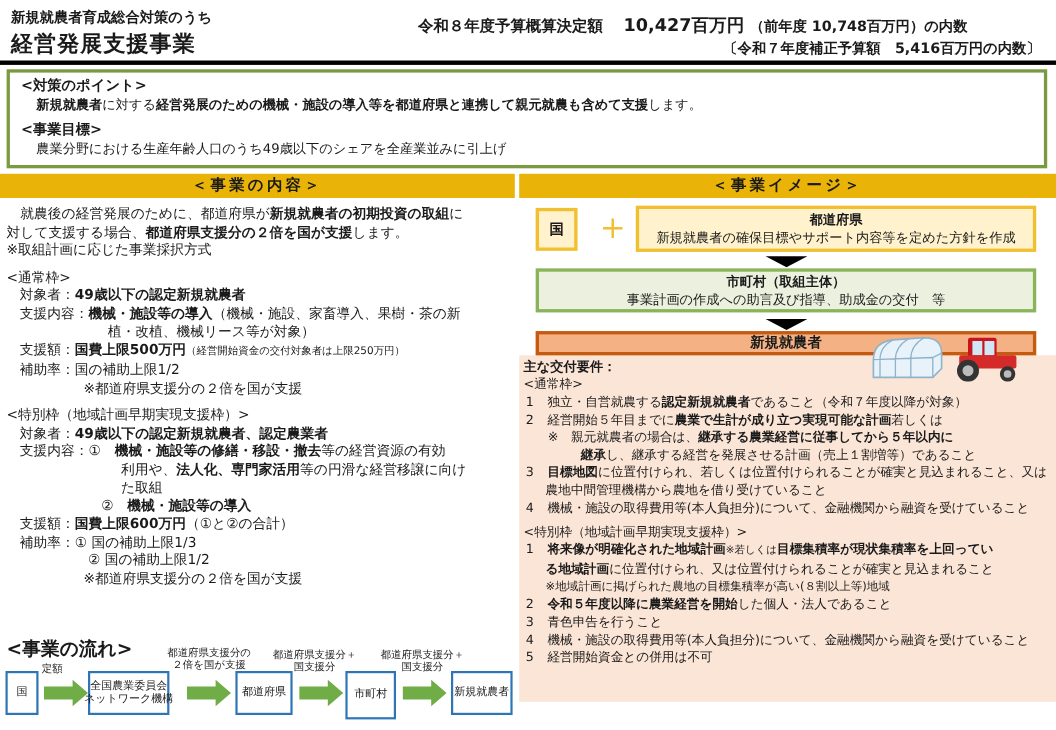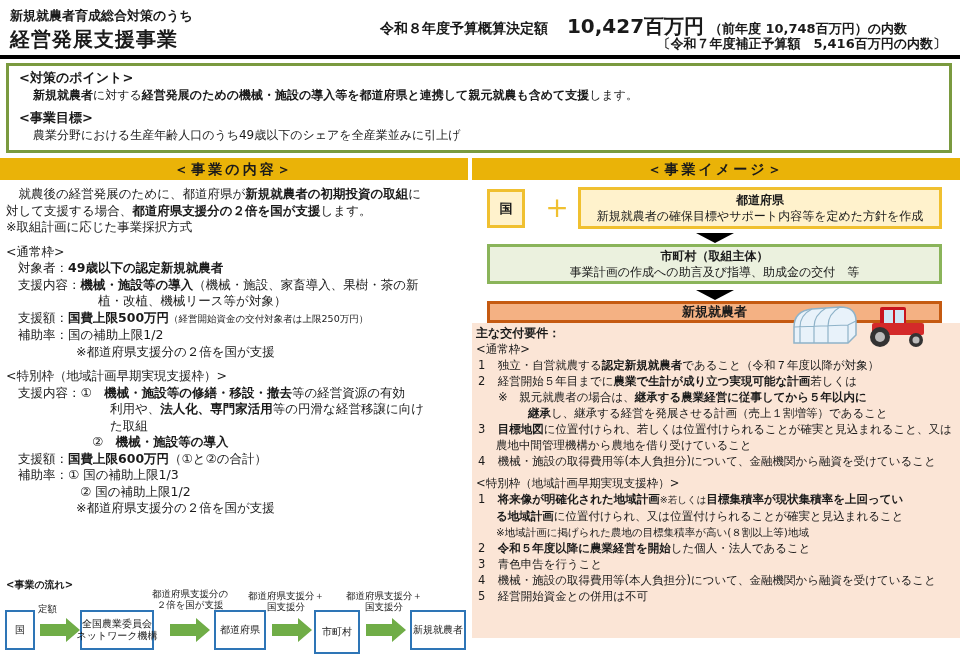--- a/index.html
+++ b/index.html
@@ -4,21 +4,21 @@
 <style>
   * { box-sizing: border-box; margin: 0; padding: 0; }
   body { width: 960px; height: 664px; background: #ffffff; font-family: "DejaVu Sans", "Liberation Sans", sans-serif; color: #1a1a1a; position: relative; overflow: hidden; }
   .abs { position: absolute; }
   b, .b { font-weight: bold; }
 
   
   .hdr-sub { left: 10px; top: 7px; font-size: 13px; font-weight: bold; }
   .hdr-title { left: 10px; top: 26px; font-size: 20px; font-weight: bold; letter-spacing: 1px; }
   .hdr-budget { left: 380px; top: 13px; font-size: 14px; font-weight: bold; white-space: nowrap; }
-  .hdr-budget .big { font-size: 20px; }
+  .hdr-budget .big { font-size: 16px; }
   .hdr-budget .small { font-size: 13px; }
   .hdr-supp { right: 14px; top: 35px; font-size: 13px; font-weight: bold; white-space: nowrap; }
   .hdr-rule { left: 0; top: 55px; width: 960px; height: 4px; background: #000; }
 
   
   .points { left: 6px; top: 63px; width: 946px; height: 90px; border: 3px solid #7a9a3f; border-radius: 0; padding: 3px 10px; }
   .points .lbl { font-size: 13px; font-weight: bold; }
   .points .txt { font-size: 12px; padding-left: 14px; margin-bottom: 5px; white-space: nowrap; }
 
   
@@ -29,21 +29,21 @@
   
   .lcol { left: 6px; top: 186px; width: 460px; font-size: 12.5px; line-height: 16.5px; }
   .lcol p { white-space: nowrap; }
   .ind1 { padding-left: 12px; }
   .ind2b { padding-left: 92px; }
   .ind3 { padding-left: 120px; }
   .tiny { font-size: 9.5px; font-weight: normal; }
   .gap { height: 8px; }
 
   
-  .flow-title { left: 6px; top: 578px; font-size: 10px; font-weight: bold; }
+  .flow-title { left: 6px; top: 578px; font-size: 17px; font-weight: bold; }
   .fbox { border: 2px solid #2e75b6; background: #fff; font-size: 10px; text-align: center; display: flex; align-items: center; justify-content: center; line-height: 12px; }
   .farrow { width: 40px; height: 24px; }
   .flbl { font-size: 9.5px; text-align: center; line-height: 11px; white-space: nowrap; }
 
   
   .box-kuni { left: 487px; top: 189px; width: 38px; height: 39px; border: 3px solid #f0c030; background: #fff2cc; font-size: 13px; font-weight: bold; display: flex; align-items: center; justify-content: center; }
   .plus { left: 540px; top: 186px; font-size: 34px; color: #f0c030; font-weight: 300; line-height: 40px; }
   .box-pref { left: 578px; top: 187px; width: 364px; height: 42px; border: 3px solid #f0c030; background: #fff2cc; text-align: center; font-size: 12px; line-height: 16px; padding-top: 2px; }
   .tri { width: 0; height: 0; border-left: 19px solid transparent; border-right: 19px solid transparent; border-top: 10px solid #000; }
   .box-muni { left: 487px; top: 244px; width: 455px; height: 40px; border: 3px solid #8ab45a; background: #ebf1de; text-align: center; font-size: 12px; line-height: 16px; padding-top: 1px; }
@@ -87,20 +87,21 @@
   <div class="gap"></div>
   <p>&lt;通常枠&gt;</p>
   <p class="ind1"><span>対象者：</span><b>49歳以下の認定新規就農者</b></p>
   <p class="ind1"><span>支援内容：</span><b>機械・施設等の導入</b><span>（機械・施設、家畜導入、果樹・茶の新</span></p>
   <p class="ind2b">植・改植、機械リース等が対象）</p>
   <p class="ind1"><span>支援額：</span><b>国費上限500万円</b><span class="tiny">（経営開始資金の交付対象者は上限250万円）</span></p>
   <p class="ind1"><span>補助率：</span><span>国の補助上限1/2</span></p>
   <p style="padding-left:70px">※都道府県支援分の２倍を国が支援</p>
   <div class="gap"></div>
   <p>&lt;特別枠（地域計画早期実現支援枠）&gt;</p>
+  <p class="ind1"><span>対象者：</span><b>49歳以下の認定新規就農者、認定農業者</b></p>
   <p class="ind1"><span>支援内容：</span><span>①</span>　<b>機械・施設等の修繕・移設・撤去</b><span>等の経営資源の有効</span></p>
   <p class="ind3" style="padding-left:104px"><span>利用や、</span><b>法人化、専門家活用</b><span>等の円滑な経営移譲に向け</span></p>
   <p style="padding-left:104px">た取組</p>
   <p style="padding-left:86px"><span>②</span>　<b>機械・施設等の導入</b></p>
   <p class="ind1"><span>支援額：</span><b>国費上限600万円</b><span>（①と②の合計）</span></p>
   <p class="ind1"><span>補助率：</span><span>① 国の補助上限1/3</span></p>
   <p style="padding-left:74px">② 国の補助上限1/2</p>
   <p style="padding-left:70px">※都道府県支援分の２倍を国が支援</p>
 </div>
 

